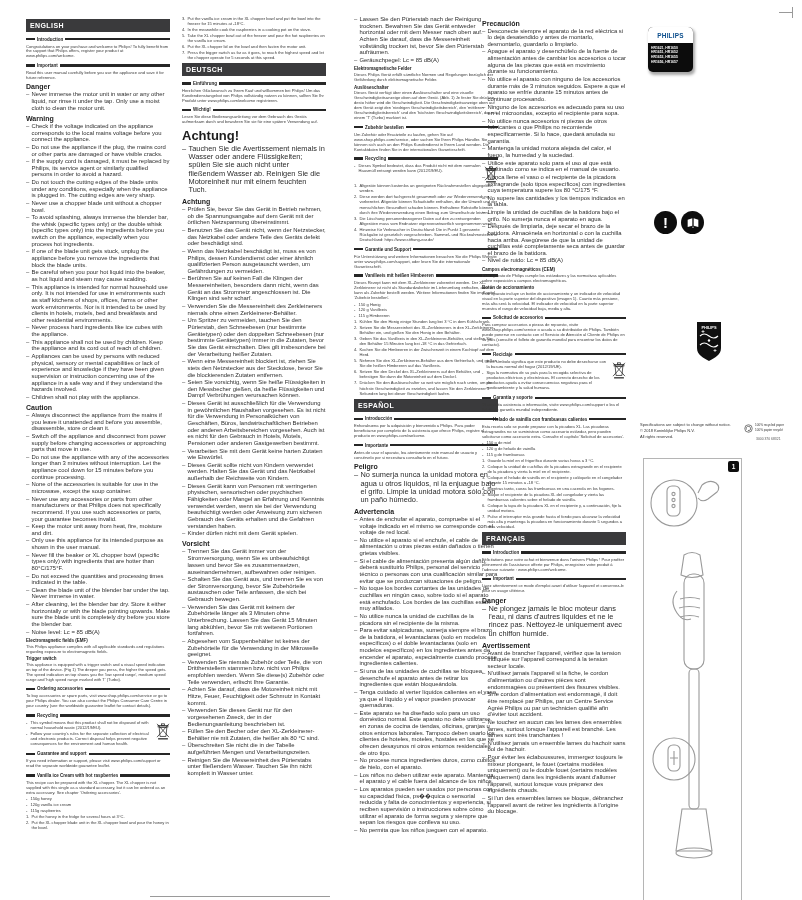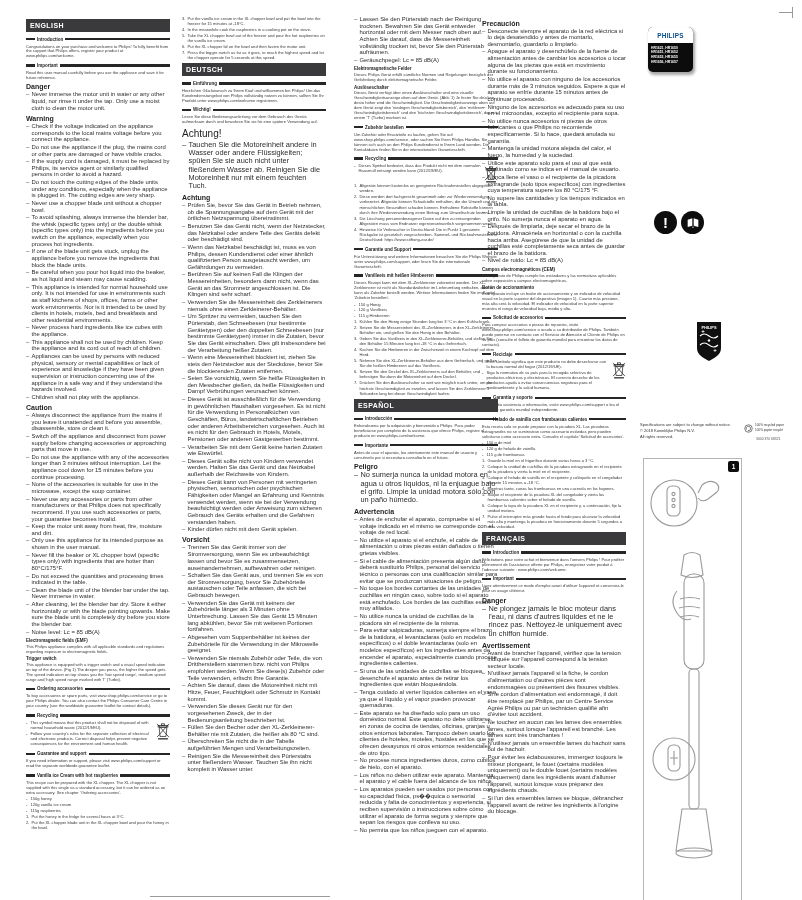--- a/index.html
+++ b/index.html
@@ -7,21 +7,21 @@
        font-family:"Liberation Sans", sans-serif;color:#323232;}
   .col{position:absolute;top:16px;height:882px;overflow:hidden;}
   .langbar{background:#3a3a3c;color:#fff;font-size:7px;font-weight:700;padding:3px 4px;
            margin:3px 0 4px;letter-spacing:.4px;}
   .rule{display:flex;align-items:center;margin:4.5px 0 2px;}
   .rl{width:9px;height:2.4px;background:#262626;margin-right:2px;flex:none;}
   .rt{font-size:4.5px;font-weight:700;white-space:nowrap;color:#1c1c1c;}
   .rr{flex:1;height:2.4px;background:#262626;margin-left:2px;}
   .sm{font-size:4.1px;line-height:1.22;margin:0 0 1.6px;color:#3a3a3a;}
   .h{font-size:7px;font-weight:700;margin:3.5px 0 1px;color:#1d1d1d;}
-  .hb{font-size:10px;font-weight:400;margin:4px 0 1.5px;color:#1d1d1d;}
+  .hb{font-size:13px;font-weight:700;margin:4px 0 1.5px;color:#1d1d1d;}
   .hs{font-size:4.5px;font-weight:700;margin:2.8px 0 .6px;color:#1d1d1d;}
   .b{font-size:5.9px;line-height:1.13;padding-left:5.5px;position:relative;margin:0 0 .9px;color:#2e2e2e;}
   .b:before{content:"\2013";position:absolute;left:0;top:0;}
   .bb{font-size:7.4px;line-height:1.12;padding-left:6.5px;position:relative;margin:0 0 1.2px;color:#2a2a2a;}
   .bb:before{content:"\2013";position:absolute;left:0;top:0;}
   .sd{font-size:4.1px;line-height:1.25;padding-left:4.5px;position:relative;margin:0 0 .7px;color:#3a3a3a;}
   .sd:before{content:"-";position:absolute;left:0;top:0;}
   .n{display:flex;font-size:4.1px;line-height:1.25;margin:0 0 .9px;color:#3a3a3a;}
   .nn{width:5.5px;flex:none;}
   .nt{flex:1;}
@@ -272,21 +272,21 @@
       <span class="rr"></span>
     </div>
     <div class="sm">Herzlichen Glückwunsch zu Ihrem Kauf und willkommen bei Philips! Um das Kundendienstangebot von Philips vollständig nutzen zu können, sollten Sie Ihr Produkt unter www.philips.com/welcome registrieren.</div>
     <div class="rule">
       <span class="rl"></span>
       <span class="rt">Wichtig!</span>
       <span class="rr"></span>
     </div>
     <div class="sm">Lesen Sie diese Bedienungsanleitung vor dem Gebrauch des Geräts aufmerksam durch und bewahren Sie sie für eine spätere Verwendung auf.</div>
     <div class="hb">Achtung!</div>
-    <div class="bb">Tauchen Sie die Motoreinheit andere in Wasser oder andere Flüssigkeiten; spülen Sie sie auch nicht unter fließendem Wasser ab. Reinigen Sie die Motoreinheit nur mit einem feuchten Tuch.</div>
+    <div class="bb">Tauchen Sie die Avertissement niemals in Wasser oder andere Flüssigkeiten; spülen Sie sie auch nicht unter fließendem Wasser ab. Reinigen Sie die Motoreinheit nur mit einem feuchten Tuch.</div>
     <div class="h">Achtung</div>
     <div class="b">Prüfen Sie, bevor Sie das Gerät in Betrieb nehmen, ob die Spannungsangabe auf dem Gerät mit der örtlichen Netzspannung übereinstimmt.</div>
     <div class="b">Benutzen Sie das Gerät nicht, wenn der Netzstecker, das Netzkabel oder andere Teile des Geräts defekt oder beschädigt sind.</div>
     <div class="b">Wenn das Netzkabel beschädigt ist, muss es von Philips, dessen Kundendienst oder einer ähnlich qualifizierten Person ausgetauscht werden, um Gefährdungen zu vermeiden.</div>
     <div class="b">Berühren Sie auf keinen Fall die Klingen der Messereinheiten, besonders dann nicht, wenn das Gerät an das Stromnetz angeschlossen ist. Die Klingen sind sehr scharf.</div>
     <div class="b">Verwenden Sie die Messereinheit des Zerkleinerers niemals ohne einen Zerkleinerer-Behälter.</div>
     <div class="b">Um Spritzer zu vermeiden, tauchen Sie den Pürierstab, den Schneebesen (nur bestimmte Gerätetypen) oder den doppelten Schneebesen (nur bestimmte Gerätetypen) immer in die Zutaten, bevor Sie das Gerät einschalten. Dies gilt insbesondere bei der Verarbeitung heißer Zutaten.</div>
     <div class="b">Wenn eine Messereinheit blockiert ist, ziehen Sie stets den Netzstecker aus der Steckdose, bevor Sie die blockierenden Zutaten entfernen.</div>
     <div class="b">Seien Sie vorsichtig, wenn Sie heiße Flüssigkeiten in den Messbecher gießen, da heiße Flüssigkeiten und Dampf Verbrühungen verursachen können.</div>
     <div class="b">Dieses Gerät ist ausschließlich für die Verwendung in gewöhnlichen Haushalten vorgesehen. Es ist nicht für die Verwendung in Personalküchen von Geschäften, Büros, landwirtschaftlichen Betrieben oder anderen Arbeitsbereichen vorgesehen. Auch ist es nicht für den Gebrauch in Hotels, Motels, Pensionen oder anderen Gastgewerben bestimmt.</div>

